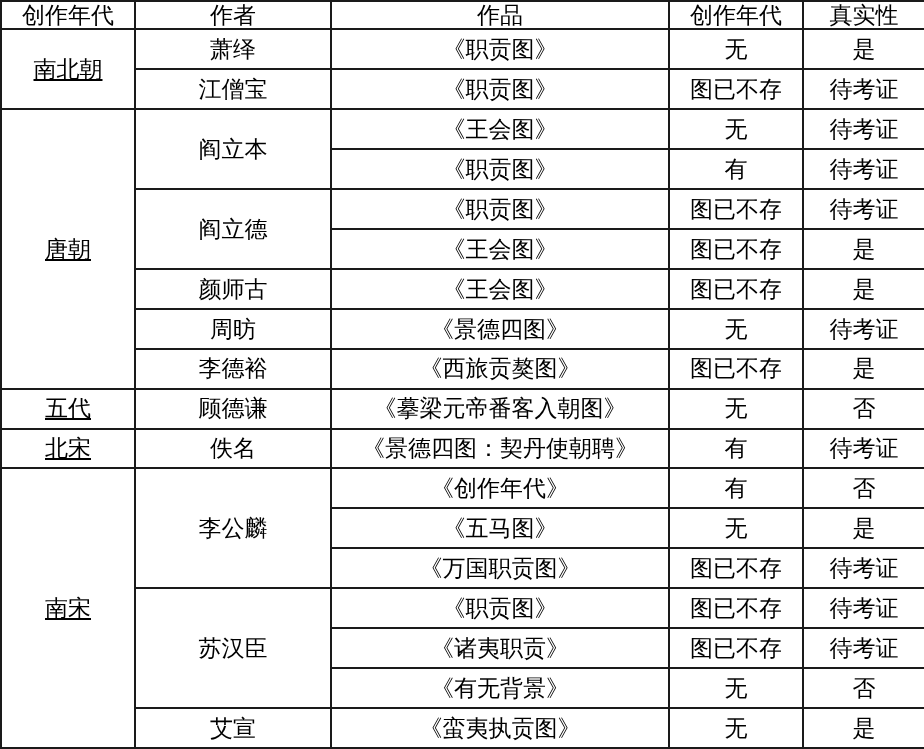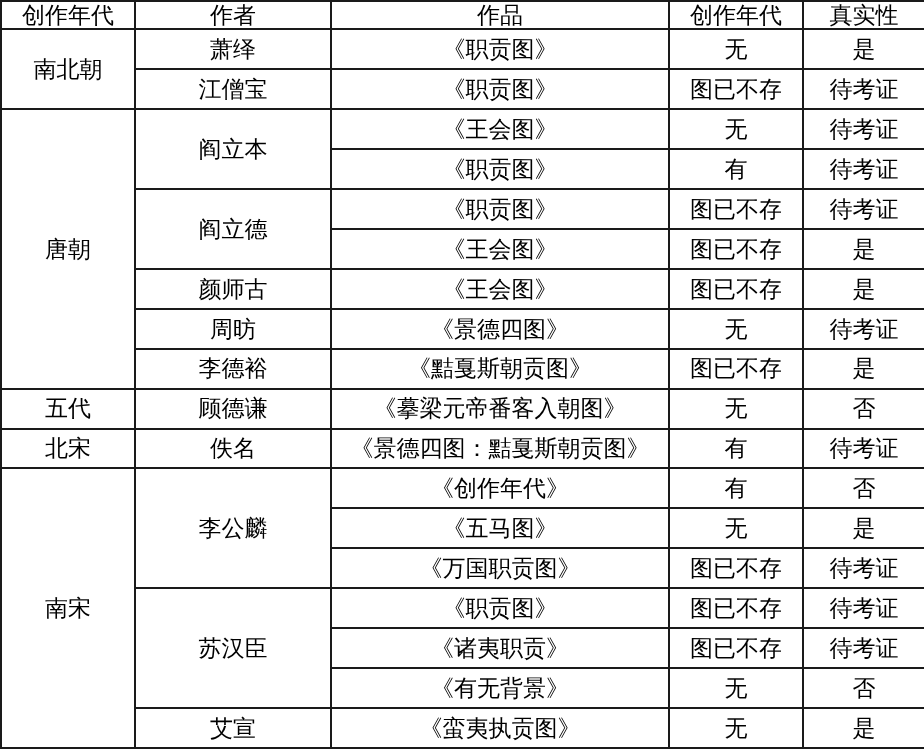--- a/index.html
+++ b/index.html
@@ -41,20 +41,21 @@
   col.c-work     { width: 338px; }
   col.c-bg       { width: 134px; }
   col.c-auth     { width: 122px; }
 
   thead td {
     font-size: 24px;
   }
   td.era-cell {
     font-size: 24px;
     font-weight: bold;
+    text-decoration: underline;
   }
   td.hdr {
     font-weight: normal;
   }
   td.small-text {
     font-size: 22px;
   }
 </style>
 </head>
 <body>
@@ -121,35 +122,35 @@
           <td>是</td>
         </tr>
         <tr>
           <td rowspan="1">周昉</td>
           <td>《景德四图》</td>
           <td>无</td>
           <td>待考证</td>
         </tr>
         <tr>
           <td rowspan="1">李德裕</td>
-          <td>《黠戛斯朝贡图》</td>
+          <td>《西旅贡獒图》</td>
           <td>图已不存</td>
           <td>是</td>
         </tr>
         <tr>
           <td class="era-cell" rowspan="1">五代</td>
           <td rowspan="1">顾德谦</td>
           <td class="small-text">《摹梁元帝番客入朝图》</td>
           <td>无</td>
           <td>否</td>
         </tr>
         <tr>
           <td class="era-cell" rowspan="1">北宋</td>
           <td rowspan="1">佚名</td>
-          <td class="small-text">《景德四图：黠戛斯朝贡图》</td>
+          <td class="small-text">《景德四图：契丹使朝聘》</td>
           <td>有</td>
           <td>待考证</td>
         </tr>
         <tr>
           <td class="era-cell" rowspan="7">南宋</td>
           <td rowspan="3">李公麟</td>
           <td>《创作年代》</td>
           <td>有</td>
           <td>否</td>
         </tr>

